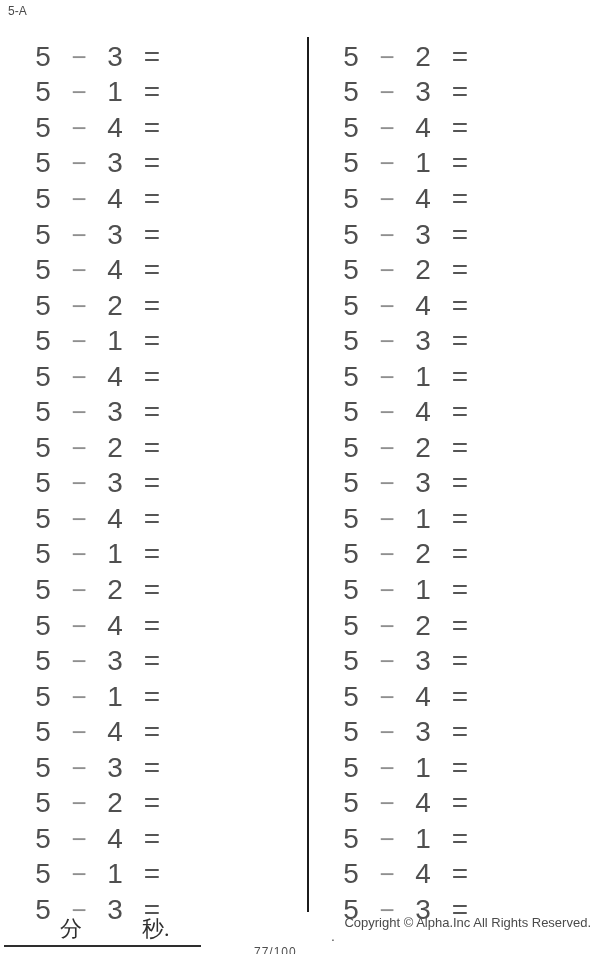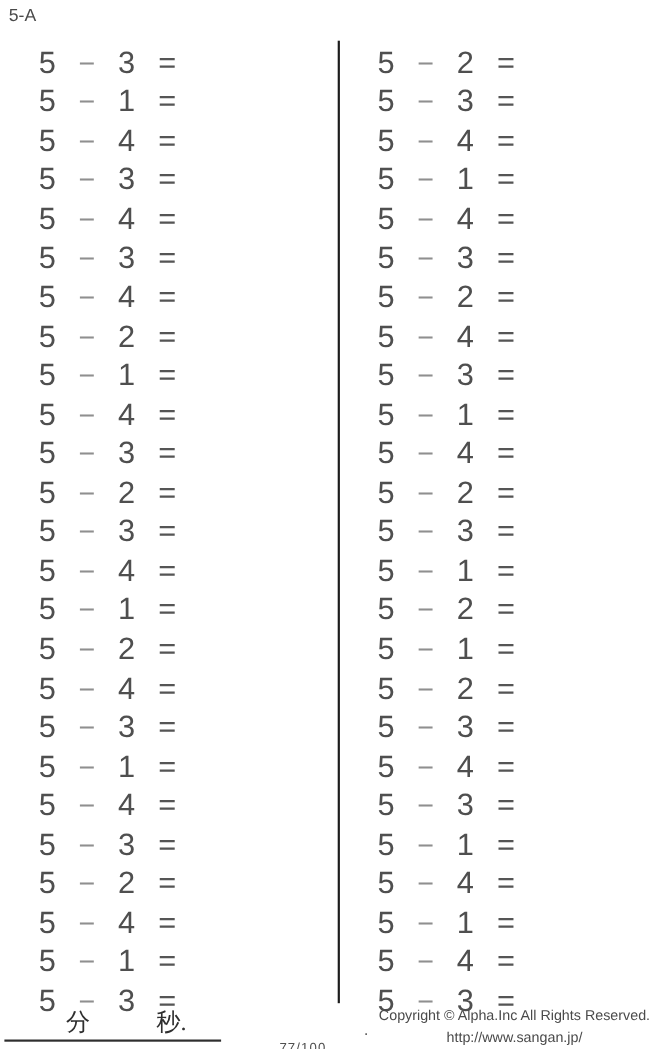--- a/index.html
+++ b/index.html
@@ -10,21 +10,21 @@
     color: #4a4a4a;
     position: relative;
     overflow: hidden;
   }
   .page { position: absolute; inset: 0; background: #ffffff; }
 
   .header {
     position: absolute;
     left: 8px;
     top: 3px;
-    font-size: 16px;
+    font-size: 12px;
     line-height: 1.45;
     color: #4a4a4a;
     white-space: nowrap;
   }
 
   .col {
     position: absolute;
     top: 39px;
     display: flex;
     flex-direction: column;
@@ -417,16 +417,15 @@
     <span class="minutes">分</span>
     <span class="seconds">秒.</span>
   </div>
 
   <div class="page-num">77/100</div>
 
   <div class="stray-period">.</div>
 
   <div class="copyright">
     <div>Copyright ©  Alpha.Inc All Rights Reserved.</div>
-    <div>http://www.sangan.jp/</div>
   </div>
 
 </div>
 
 </body></html>

